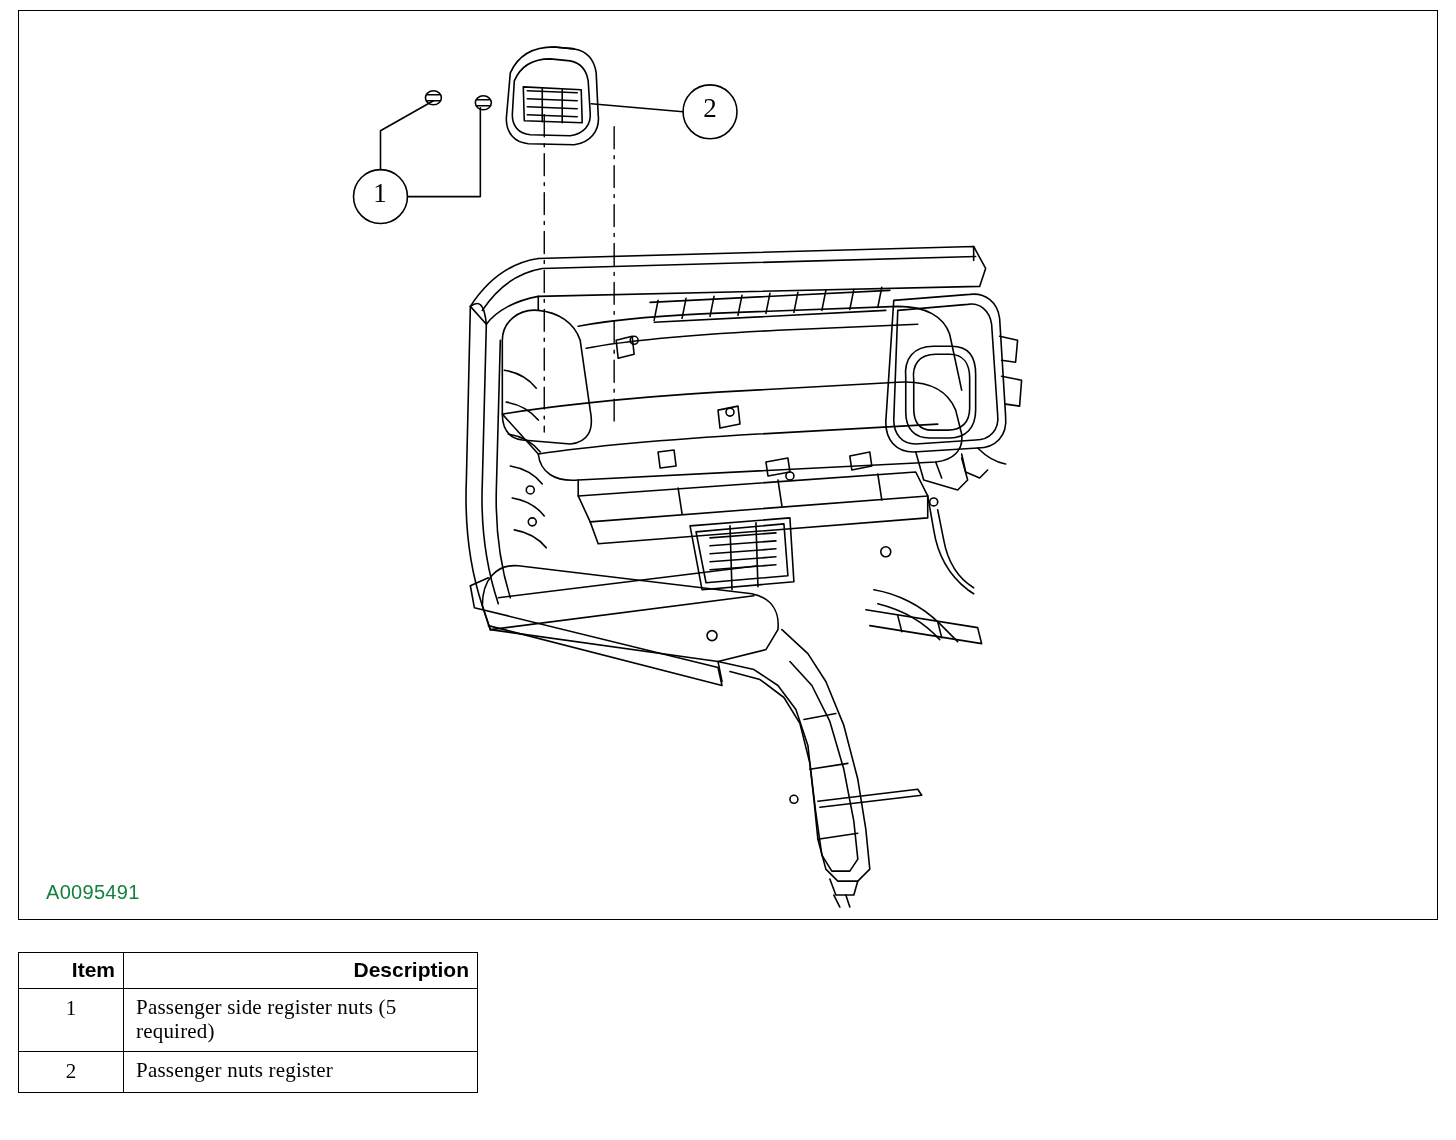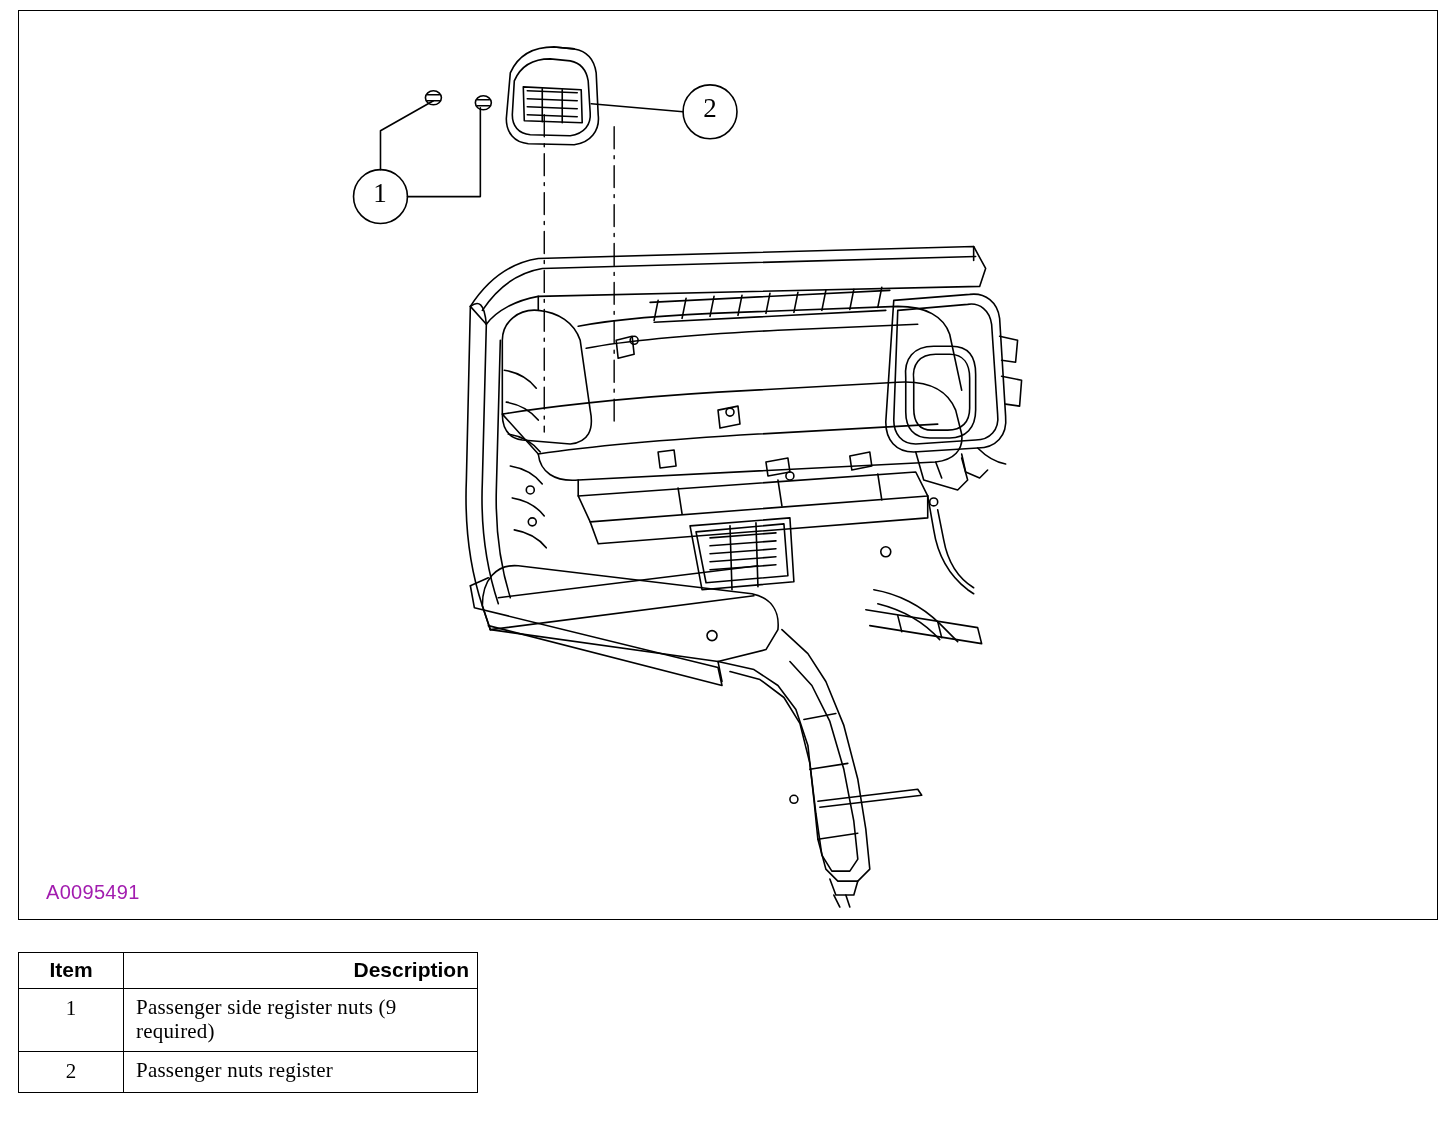--- a/index.html
+++ b/index.html
@@ -41,21 +41,21 @@
     height: 100%;
     display: block;
   }
 
   .figure-code {
     position: absolute;
     left: 27px;
     bottom: 15px;
     font-family: "Liberation Sans", sans-serif;
     font-size: 20px;
-    color: #a21caf;
+    color: #15803d;
     letter-spacing: 0.3px;
   }
 
   
   .parts-table-wrap {
     position: absolute;
     left: 18px;
     top: 952px;
     width: 460px;
   }
@@ -70,21 +70,21 @@
     vertical-align: top;
     color: #000;
   }
   table.parts th {
     font-family: "Liberation Sans", sans-serif;
     font-size: 21px;
     font-weight: bold;
     text-align: right;
     padding: 5px 8px 6px 8px;
   }
-  table.parts th.col-item { text-align: center; width: 88px; }
+  table.parts th.col-item { text-align: right; width: 88px; }
   table.parts td.col-item {
     text-align: center;
     width: 88px;
     font-size: 21px;
     font-family: "Liberation Serif", serif;
     padding: 7px 4px 8px 4px;
   }
   table.parts td.col-desc {
     font-size: 21px;
     font-family: "Liberation Serif", serif;
@@ -258,21 +258,21 @@
     <table class="parts">
       <thead>
         <tr>
           <th class="col-item">Item</th>
           <th class="col-desc">Description</th>
         </tr>
       </thead>
       <tbody>
         <tr>
           <td class="col-item">1</td>
-          <td class="col-desc">Passenger side register nuts (9 required)</td>
+          <td class="col-desc">Passenger side register nuts (5 required)</td>
         </tr>
         <tr>
           <td class="col-item">2</td>
           <td class="col-desc">Passenger nuts register</td>
         </tr>
       </tbody>
     </table>
   </div>
 
 </div>

